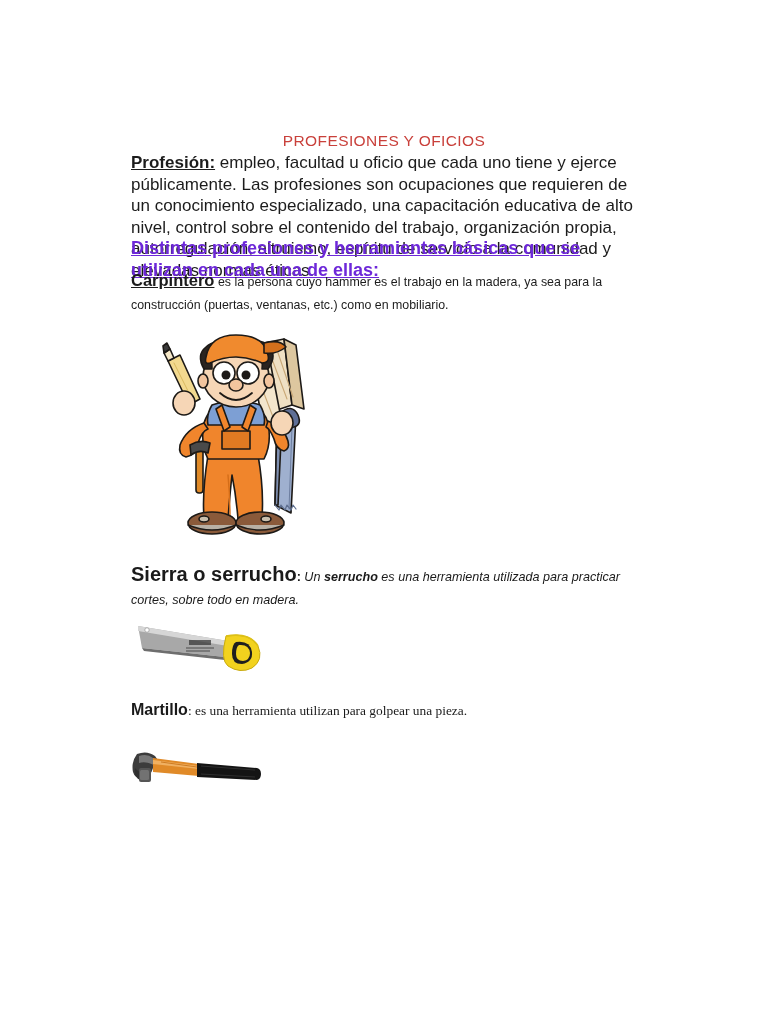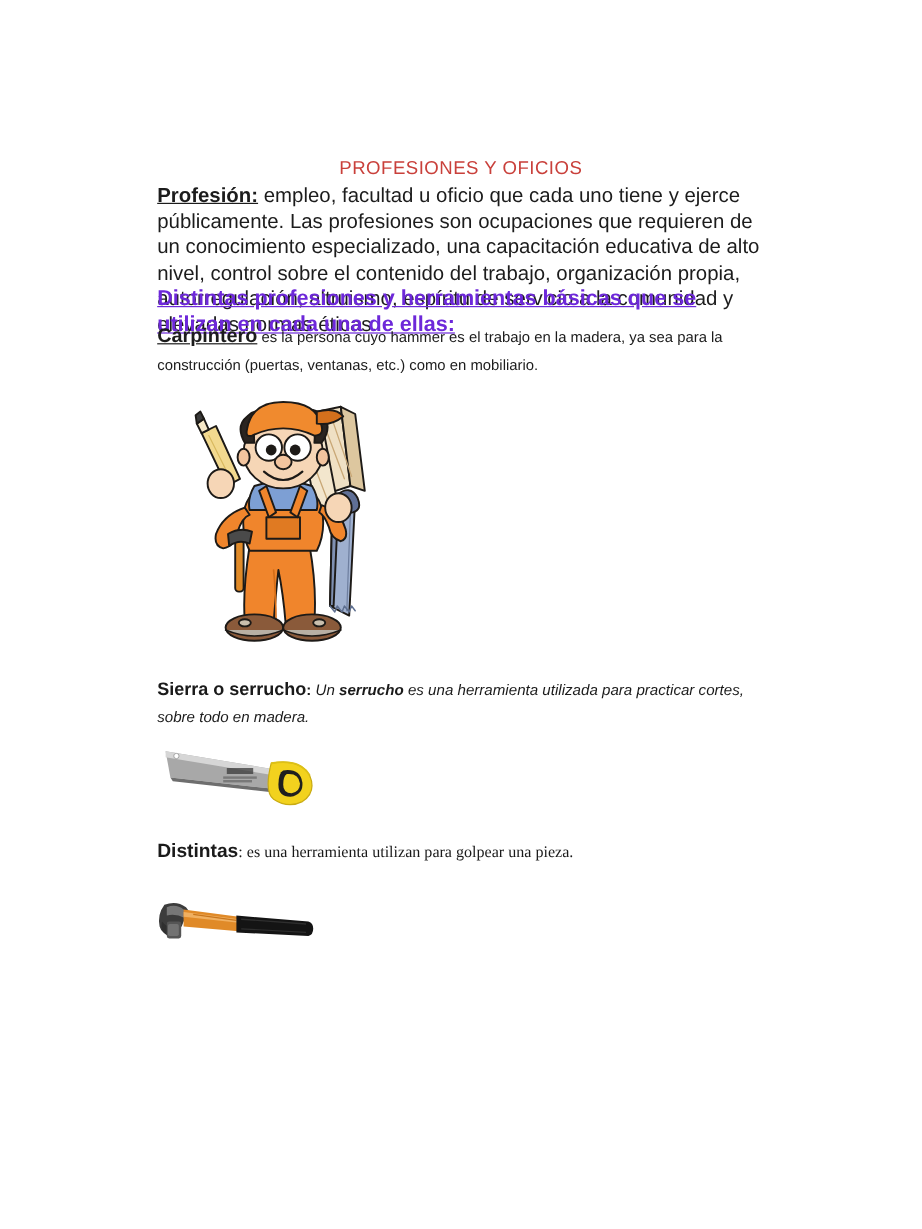--- a/index.html
+++ b/index.html
@@ -100,21 +100,21 @@
 
   p.sierra-para {
     margin: 0;
     font-family: "Liberation Sans", sans-serif;
     font-size: 12.6px;
     line-height: 23px;
     color: #1a1a1a;
   }
   .sierra-term {
     font-weight: bold;
-    font-size: 15px;
+    font-size: 20px;
   }
 
   
   .block { position: absolute; }
 
   .fig { position: absolute; }
   .fig svg { display: block; }
 
   .fig-caption-hidden {
     position: absolute;
@@ -247,21 +247,21 @@
 
       <path d="M102,24 q14,-2 16,10 q1,10 -10,12 q-10,0 -10,-10 q0,-10 4,-12 z" fill="#1f1f1f"></path>
       <path d="M105,27 q10,-1 11,8 q0,7 -7,8 q-7,0 -7,-7 q0,-7 3,-9 z" fill="#f2d21e"></path>
 
       <path d="M92,18 q24,-4 32,10" fill="none" stroke="#ddc017" stroke-width="1.6"></path>
     </svg>
     <span class="fig-caption-hidden">handsaw</span>
   </div>
 
   <div class="block" style="left:131px; top:700px; width:506px;">
-    <p class="serif-body"><span class="sans-term-big">Distintas</span><span>: es una herramienta utilizan para golpear una pieza.</span></p>
+    <p class="serif-body"><span class="sans-term-big">Martillo</span><span>: es una herramienta utilizan para golpear una pieza.</span></p>
   </div>
 
   <div class="fig" style="left:131px; top:748px;">
     <svg width="132" height="50" viewBox="0 0 132 50">
 
       <path d="M6,6 q10,-4 18,2 q4,4 2,10 l-4,2 q-2,8 -10,10 q-8,1 -10,-6 q-2,-10 4,-18 z" fill="#3c3c3c"></path>
       <path d="M8,8 q8,-3 14,2 q3,3 1,7 q-8,-4 -15,-2 z" fill="#777777"></path>
 
       <path d="M4,20 q-2,10 6,12 q6,1 8,-4 l-6,-3 q-5,-1 -8,-5 z" fill="#2f2f2f"></path>
       <rect x="8" y="20" width="12" height="14" rx="2" fill="#555555"></rect>

